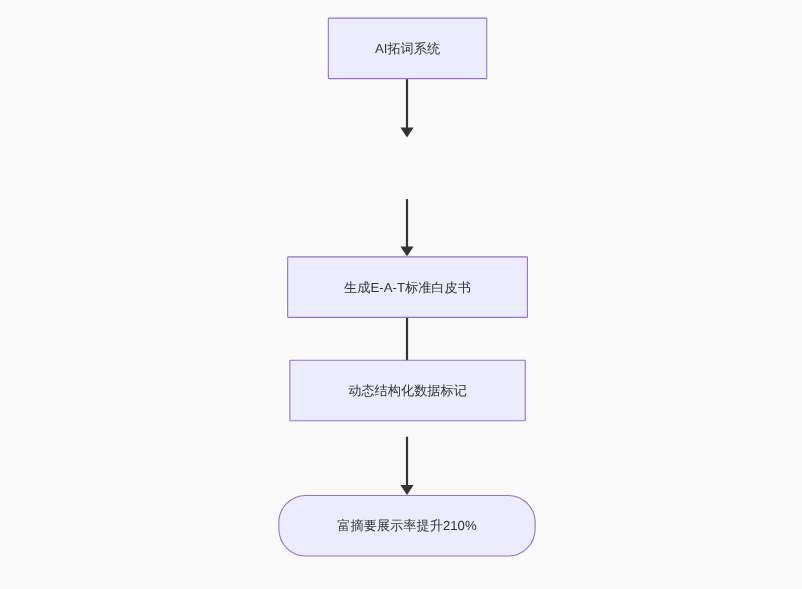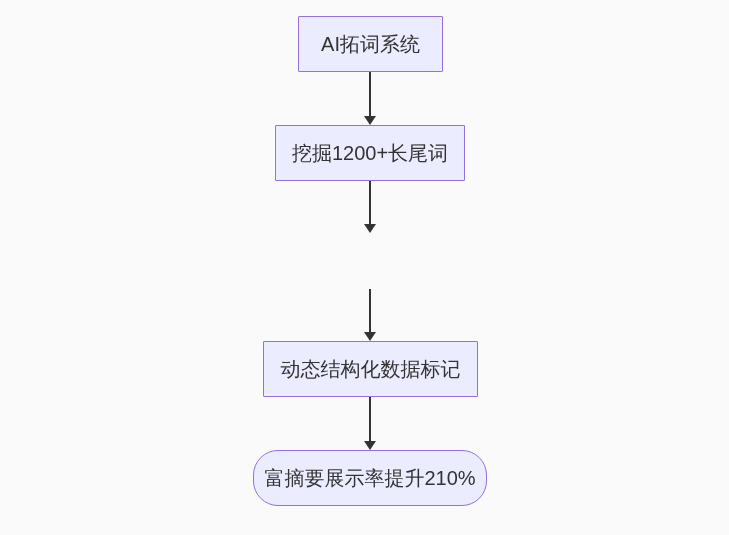--- a/index.html
+++ b/index.html
@@ -20,32 +20,32 @@
     position: absolute;
     box-sizing: border-box;
     height: 56px;
     background: var(--node-fill, #ececff);
     border: 1.5px solid var(--node-border, #9370db);
     border-radius: 1px;
     display: flex;
     align-items: center;
     justify-content: center;
     color: var(--text-color, #333333);
-    font-size: 20px;
+    font-size: 12px;
     line-height: 1;
     white-space: nowrap;
   }
   .flow-node .node-label {
     padding: 0 10px;
   }
   
   .n0 { left: 298px; top: 16px;  width: 145px; }
   .n1 { left: 275px; top: 125px; width: 190px; }
   .n2 { left: 261px; top: 233px; width: 219px; }
-  .n3 { left: 263px; top: 341px; width: 215px; }
+  .n3 { left: 263px; top: 327px; width: 215px; }
   .n4 { left: 253px; top: 450px; width: 234px; border-radius: 25px; }
 
   .edge {
     position: absolute;
     left: 363px;
     width: 14px;
   }
   .e0 { top: 72px;  height: 53px; }
   .e1 { top: 181px; height: 52px; }
   .e2 { top: 289px; height: 52px; }
@@ -76,29 +76,29 @@
 
   <div class="flow-node n0">
     <span class="node-label">AI拓词系统</span>
   </div>
 
   <div class="edge e0">
     <div class="edge-line"></div>
     <div class="edge-arrowhead"></div>
   </div>
 
-  <div class="flow-node n1">
-    <span class="node-label">挖掘1200+长尾词</span>
-  </div>
 
   <div class="edge e1">
     <div class="edge-line"></div>
     <div class="edge-arrowhead"></div>
   </div>
 
+  <div class="flow-node n2">
+    <span class="node-label">生成E-A-T标准白皮书</span>
+  </div>
 
   <div class="edge e2">
     <div class="edge-line"></div>
     <div class="edge-arrowhead"></div>
   </div>
 
   <div class="flow-node n3">
     <span class="node-label">动态结构化数据标记</span>
   </div>
 

